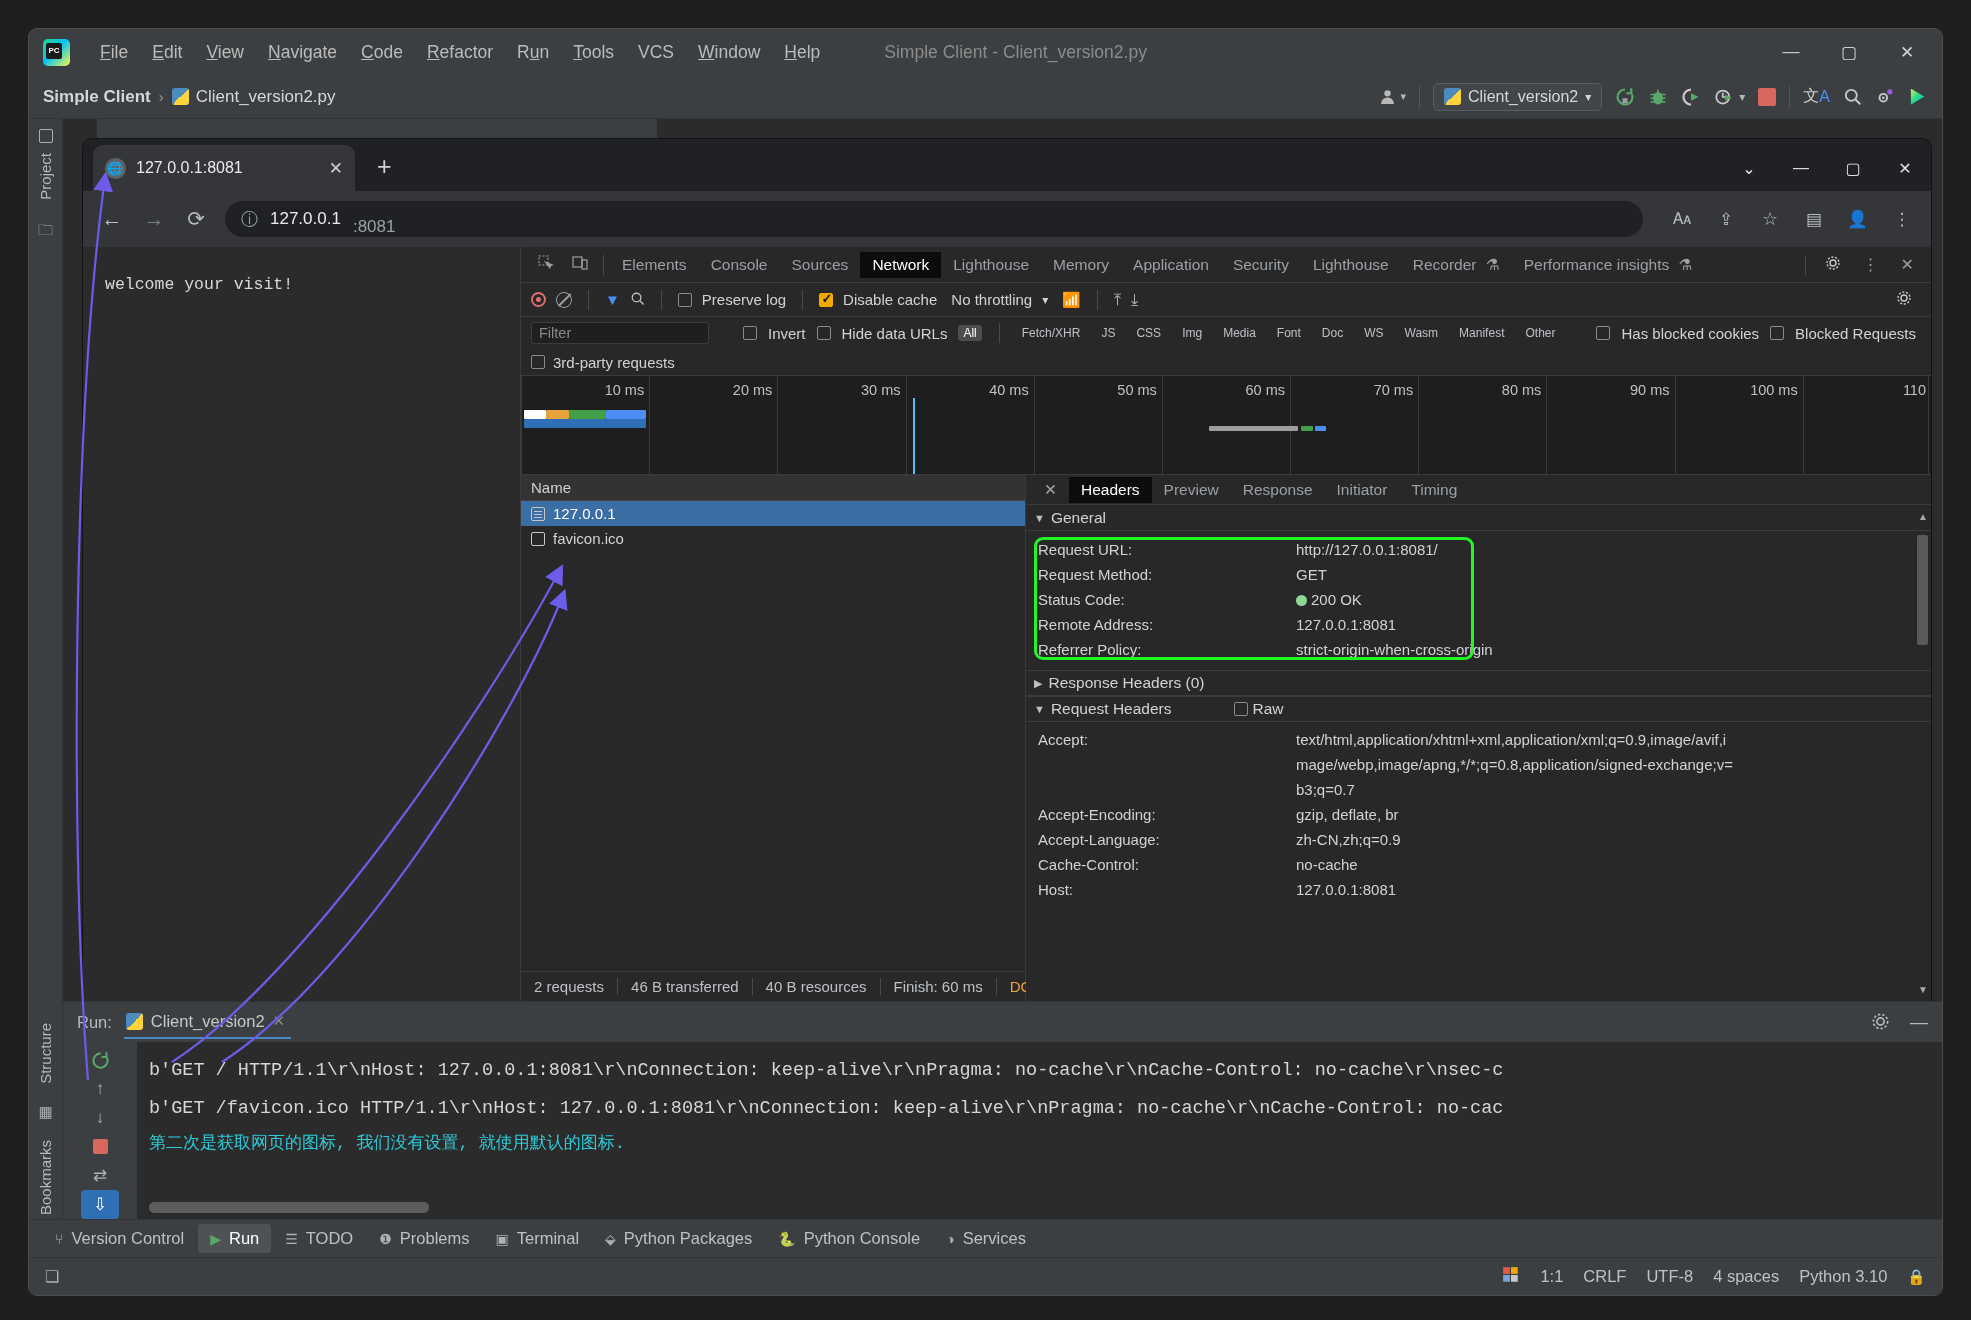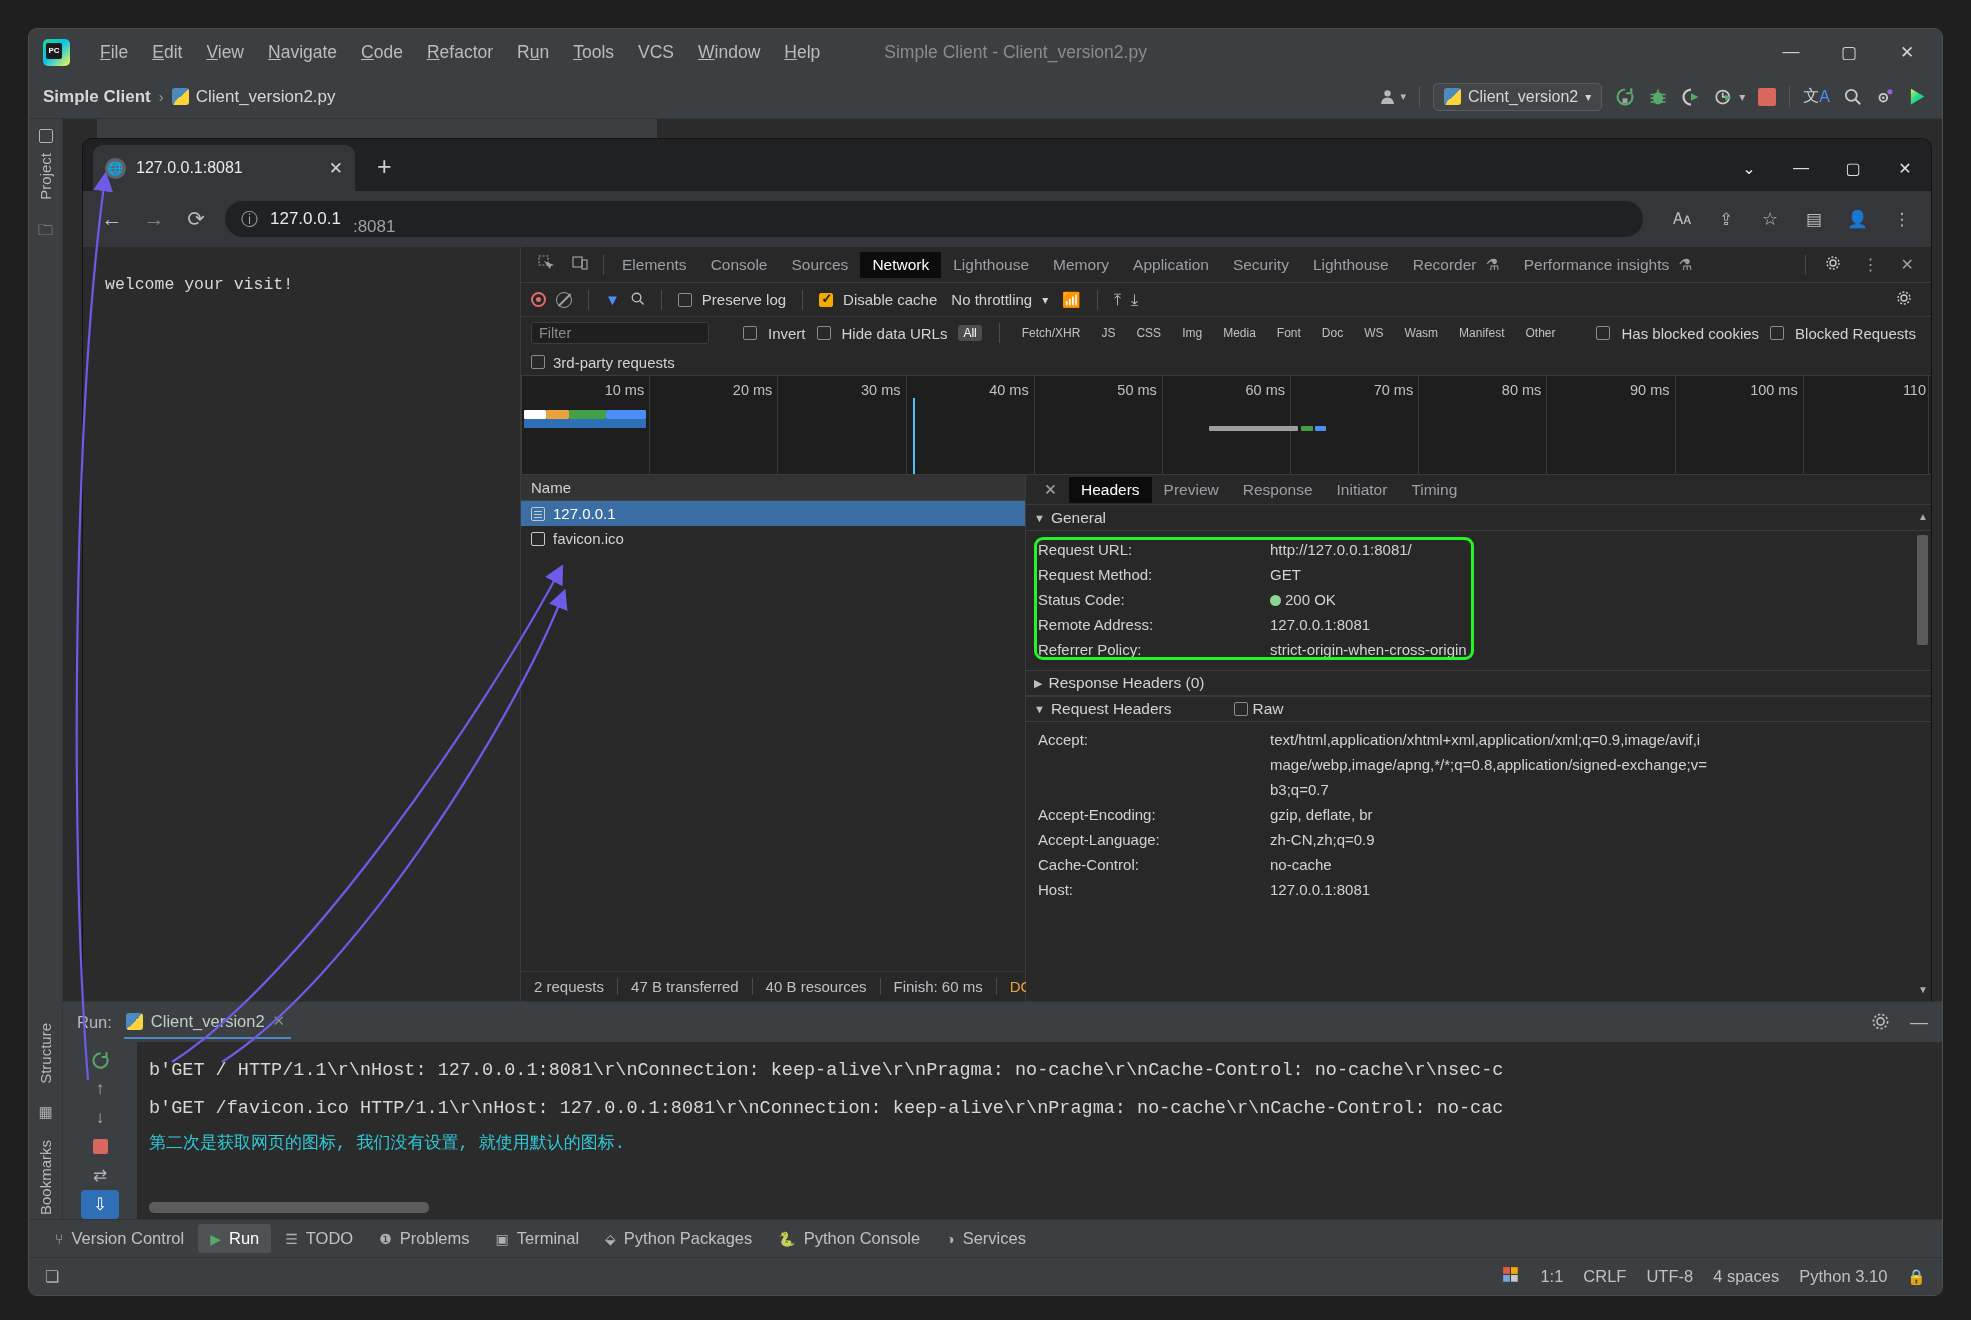--- a/index.html
+++ b/index.html
@@ -216,21 +216,21 @@
 
   .details { flex:1; display:flex; flex-direction:column; overflow:hidden; background:#282828; position:relative;}
   .det-tabbar { height:30px; display:flex; align-items:center; gap:0; border-bottom:1px solid #3b3b3b; padding-left:6px; flex:none;}
   .det-tab { color:#9aa0a6; font-size:15.5px; padding: 4px 12px; }
   .det-tab.active { background:#0c0c0c; color:#fff; }
   .det-body { flex:1; overflow:hidden; position:relative; }
   .sect-hdr { height:26px; display:flex; align-items:center; gap:6px; color:#d0d3d6; font-size:15.5px;
               padding-left: 8px; border-bottom:1px solid #3b3b3b; }
   .tri { font-size: 11px; color:#bdc1c6; }
   .kvrow { display:flex; font-size:15px; line-height:25px; padding-left:12px; }
-  .kvk { width: 232px; color:#d0d3d6; flex:none; }
+  .kvk { width: 258px; color:#d0d3d6; flex:none; }
   .kvv { color:#d0d3d6; flex:1; padding-right: 18px; }
   .greenbox {
     position:absolute; border: 3px solid #24f524; border-radius: 9px;
     pointer-events:none;
   }
   .statdot { width:11px; height:11px; border-radius:50%; background:#8fd694; display:inline-block; vertical-align:-1px; margin-right:4px; }
   .dt-scroll { position:absolute; right:2px; top:0; width:14px; bottom:0; }
   .dt-scroll .thumb { position:absolute; right:1px; top:30px; width:11px; height:110px; background:#5a5a5a; border-radius:2px;}
 
   
@@ -604,21 +604,21 @@
               <span class="ricon doc"></span>
               <span>127.0.0.1</span>
             </div>
             <div class="reqrow">
               <span class="ricon"></span>
               <span>favicon.ico</span>
             </div>
             <div class="reqfill"></div>
             <div class="reqsummary">
               <span class="sumitem">2 requests</span>
-              <span class="sumitem">47 B transferred</span>
+              <span class="sumitem">46 B transferred</span>
               <span class="sumitem">40 B resources</span>
               <span class="sumitem">Finish: 60 ms</span>
               <span class="sumitem sum-orange">DOMContentLoaded: 30</span>
             </div>
           </div>
 
           <div class="details">
             <div class="det-tabbar">
               <span class="det-tab">✕</span>
               <span class="det-tab active">Headers</span>

